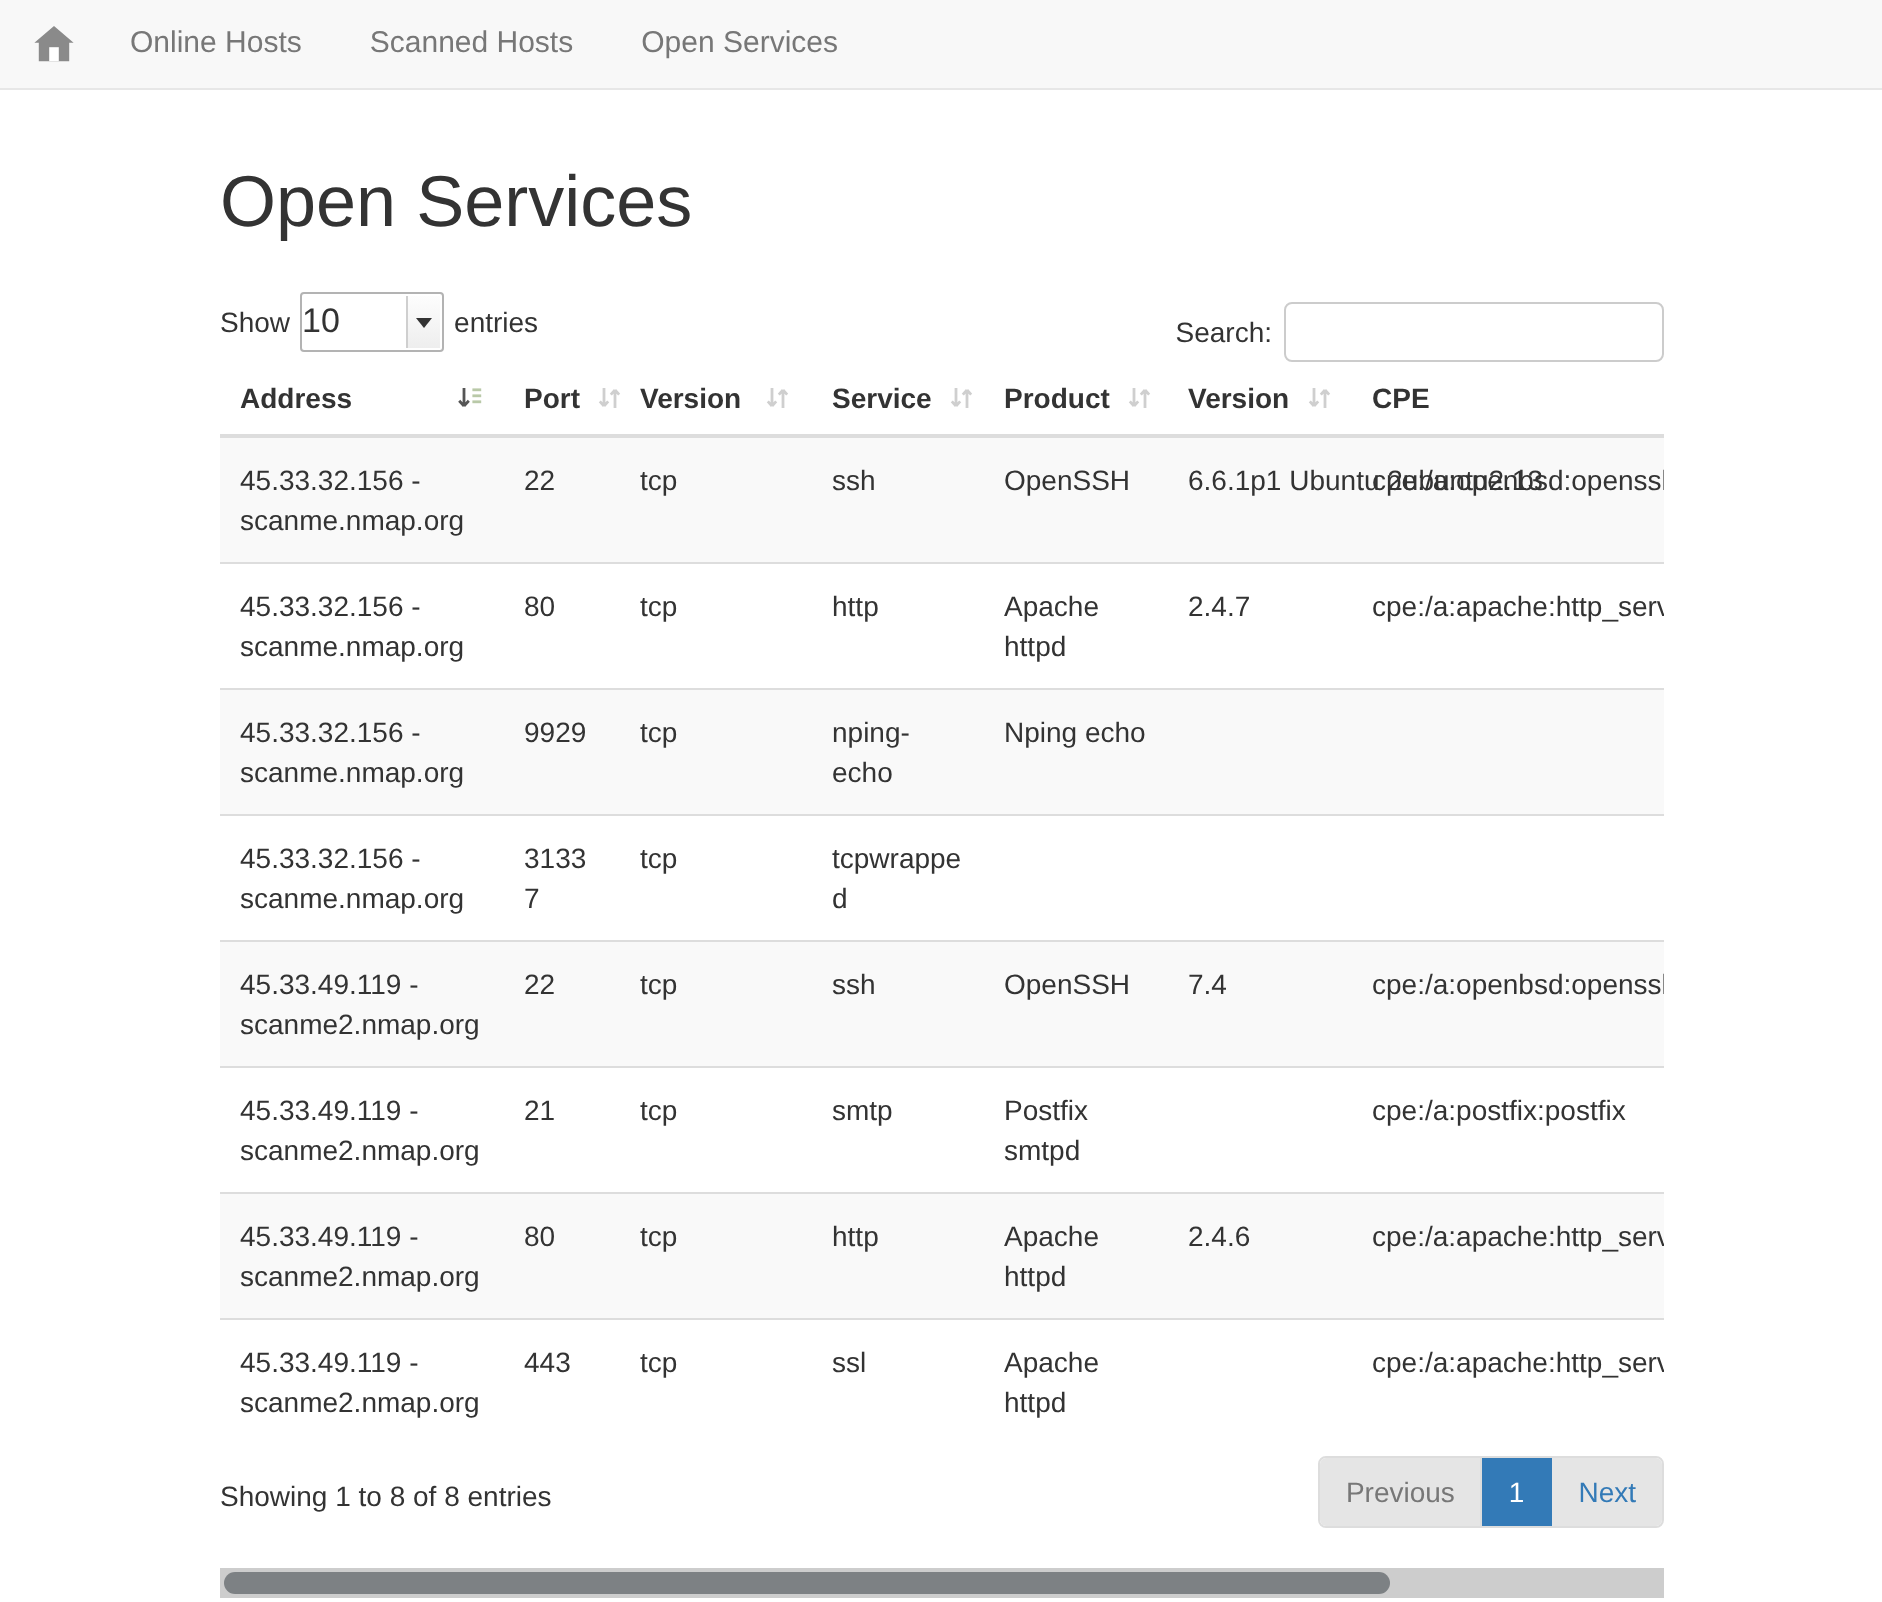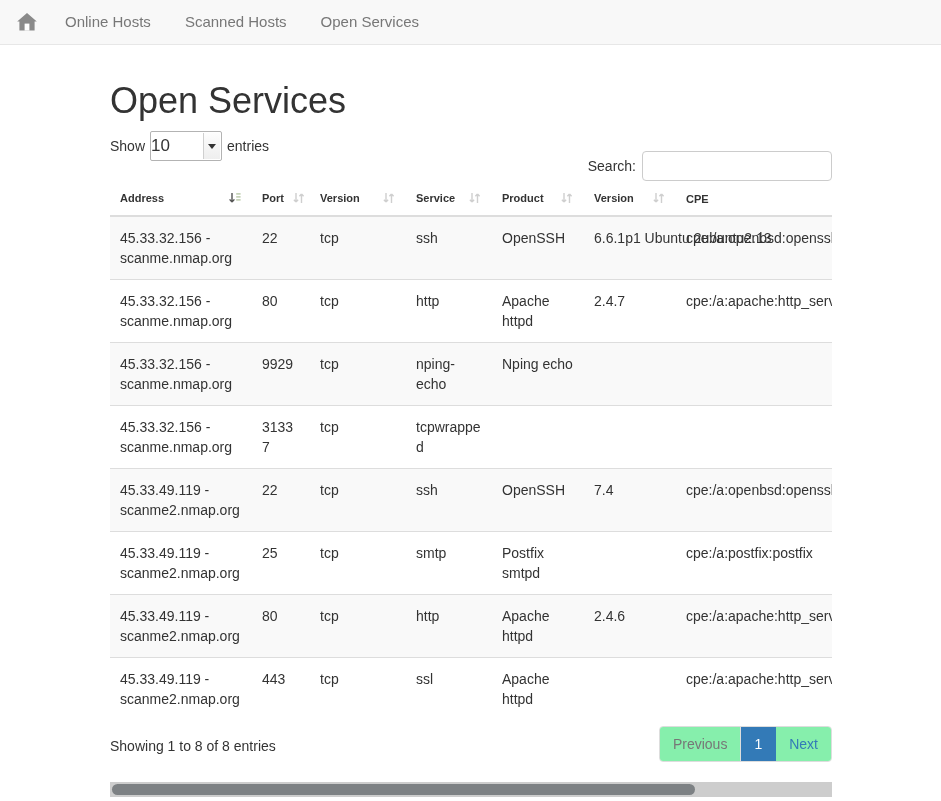--- a/index.html
+++ b/index.html
@@ -58,21 +58,21 @@
   }
 
   
   .controls {
     position: relative;
     height: 52px;
     margin-top: 8px;
   }
   .length-box {
     position: absolute;
-    left: 0; top: 0;
+    left: 0; top: 15px;
     display: flex;
     align-items: center;
     font-size: 14px;
     color: #333;
   }
   .length-box .lbl { color: #333; }
   .length-select {
     width: 72px;
     height: 30px;
     margin: 0 5px;
@@ -140,21 +140,21 @@
   }
   table.dt {
     border-collapse: collapse;
     width: 1010px;
     table-layout: fixed;
     font-size: 14px;
     color: #333;
   }
   table.dt thead th {
     text-align: left;
-    font-size: 11px;
+    font-size: 14px;
     font-weight: bold;
     color: #333;
     padding: 8px 10px 10px 10px;
     border-bottom: 2px solid #dddddd;
     vertical-align: bottom;
     position: relative;
     white-space: nowrap;
     cursor: pointer;
   }
   table.dt thead th .thwrap {
@@ -214,21 +214,21 @@
     display: flex;
     border: 1px solid #dddddd;
     border-radius: 4px;
     overflow: hidden;
     background: #fff;
   }
   .pg-btn {
     padding: 7px 13px;
     font-size: 14px;
     color: #337ab7;
-    background: #86efac;
+    background: #e5e5e5;
     border-right: 1px solid #dddddd;
     cursor: pointer;
     line-height: 20px;
     user-select: none;
   }
   .pg-btn:last-child { border-right: none; }
   .pg-btn.disabled { color: #777777; cursor: default; }
   .pg-btn.active {
     background: #337ab7;
     color: #ffffff;
@@ -424,21 +424,21 @@
               <td class="cell-address">45.33.49.119 - scanme2.nmap.org</td>
               <td class="cell-port">22</td>
               <td class="cell-protocol">tcp</td>
               <td class="cell-service">ssh</td>
               <td class="cell-product">OpenSSH</td>
               <td class="cell-version">7.4</td>
               <td class="cell-cpe">cpe:/a:openbsd:openssh:7.4</td>
             </tr>
             <tr class="even">
               <td class="cell-address">45.33.49.119 - scanme2.nmap.org</td>
-              <td class="cell-port">25</td>
+              <td class="cell-port">21</td>
               <td class="cell-protocol">tcp</td>
               <td class="cell-service">smtp</td>
               <td class="cell-product">Postfix smtpd</td>
               <td class="cell-version"></td>
               <td class="cell-cpe">cpe:/a:postfix:postfix</td>
             </tr>
             <tr class="odd">
               <td class="cell-address">45.33.49.119 - scanme2.nmap.org</td>
               <td class="cell-port">80</td>
               <td class="cell-protocol">tcp</td>

